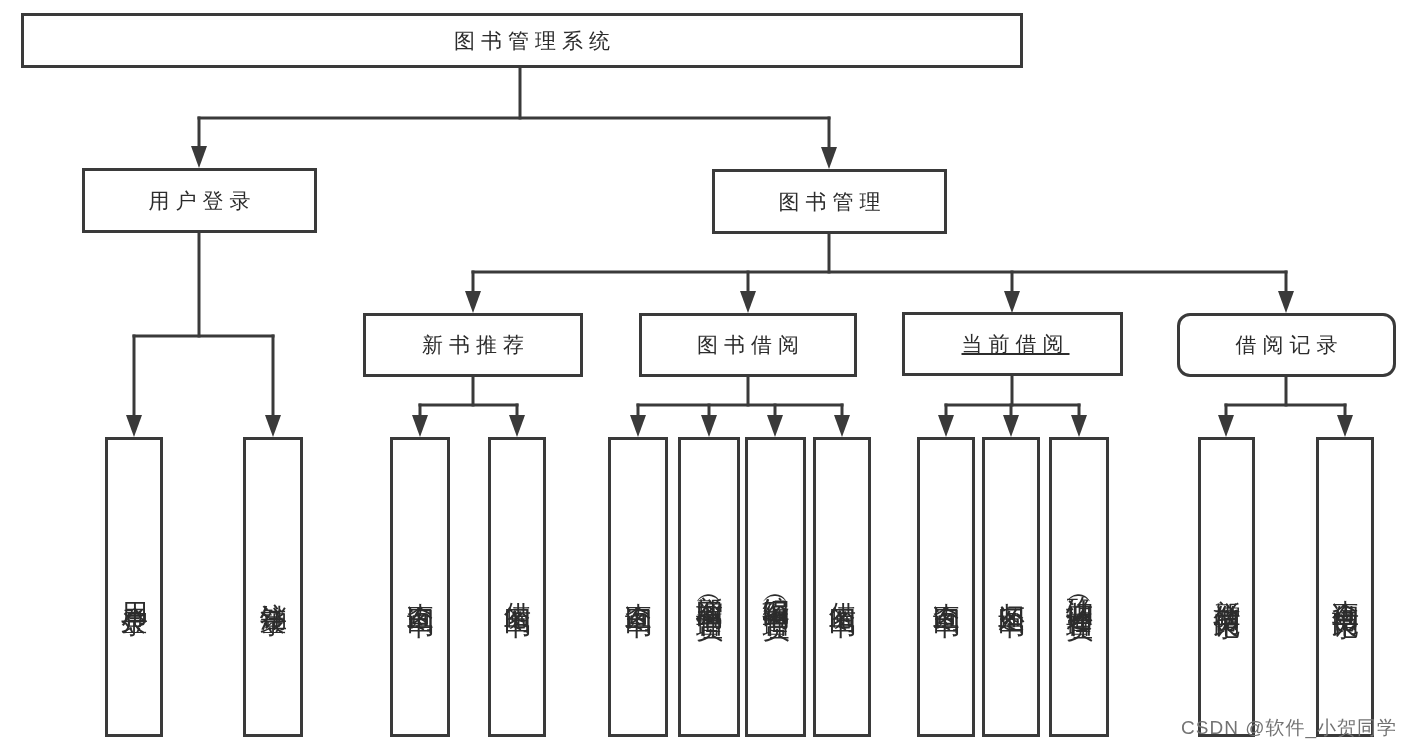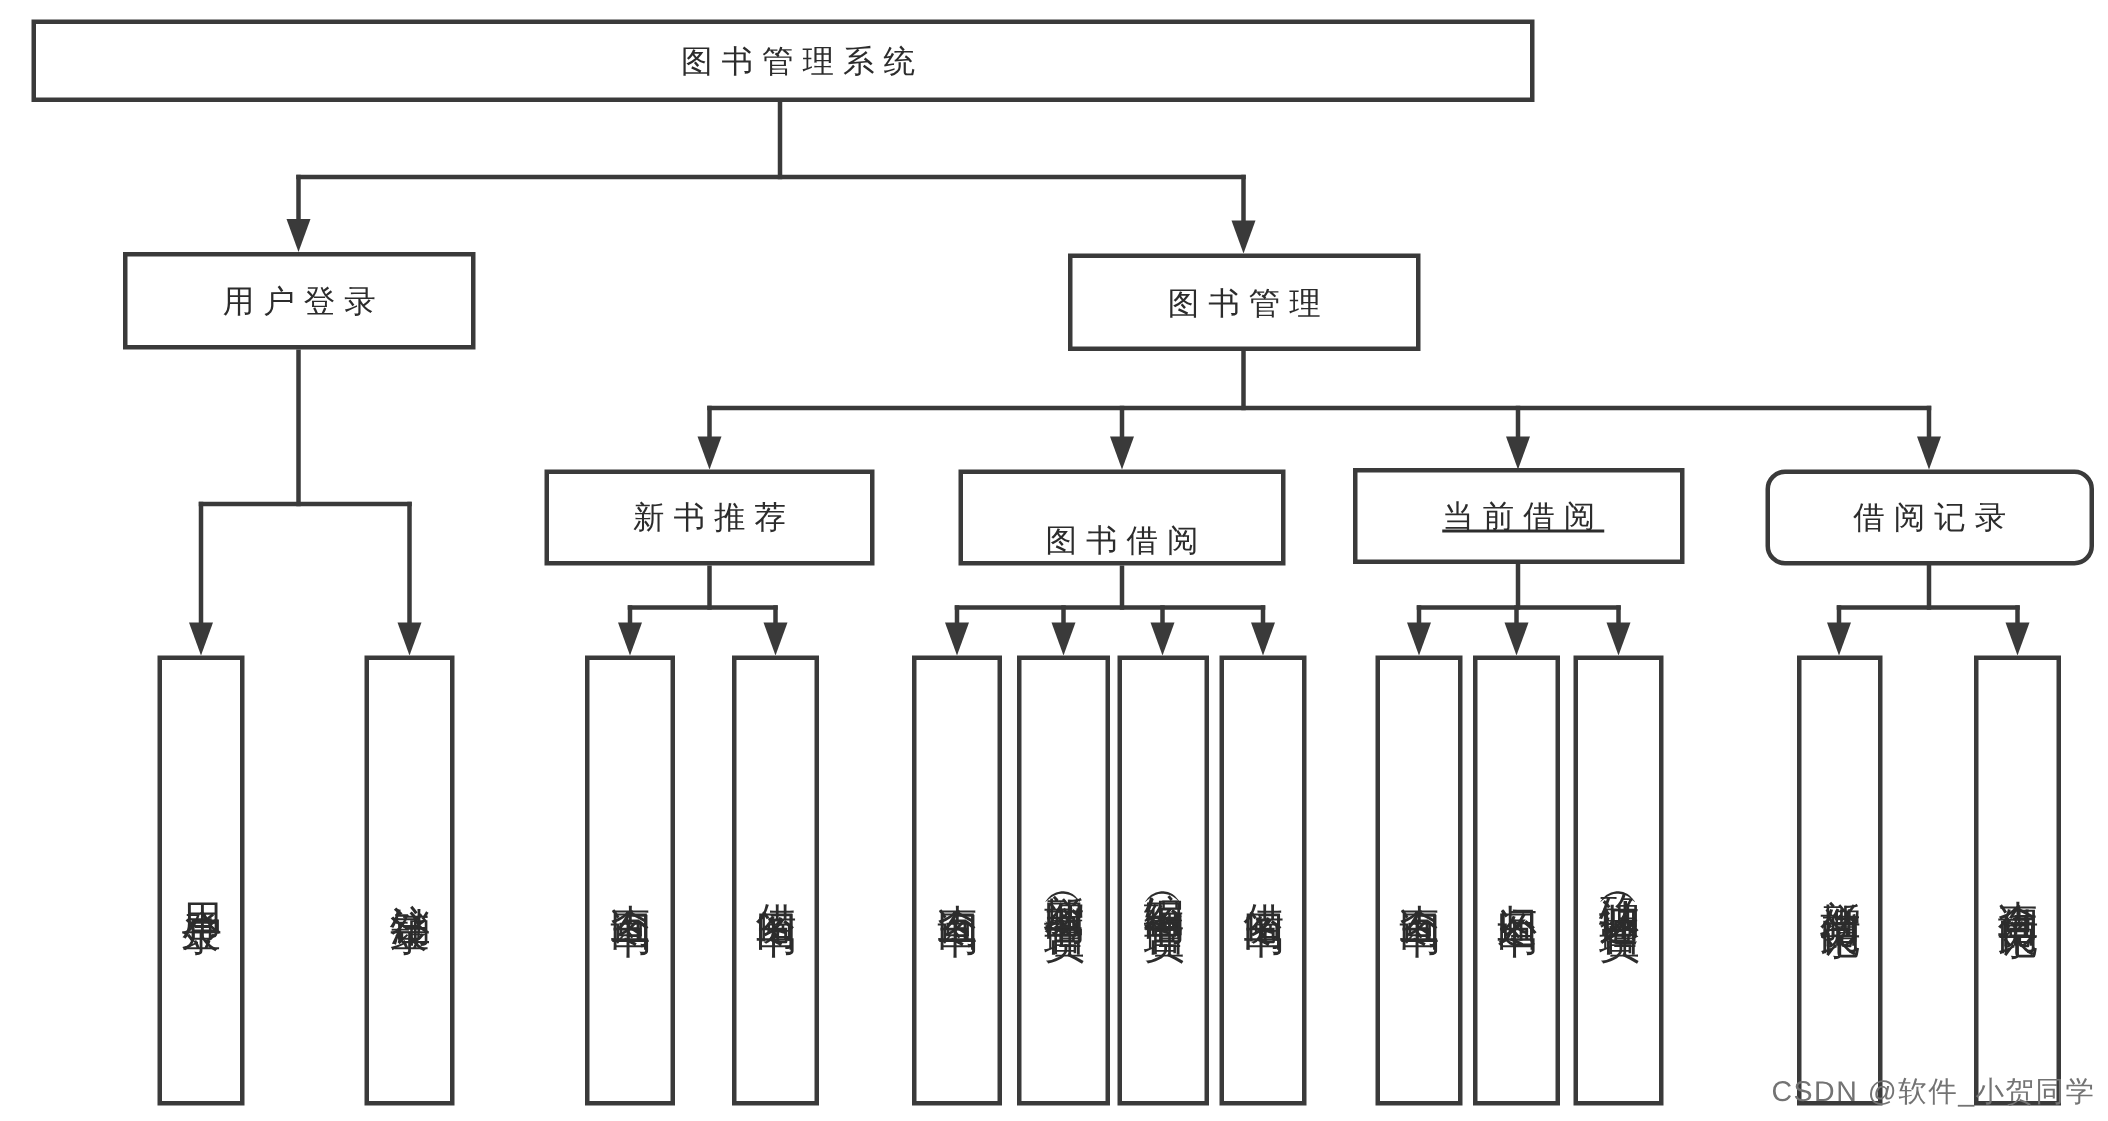--- a/index.html
+++ b/index.html
@@ -156,21 +156,21 @@
   <div class="box" style="left:82px; top:168px; width:235px; height:65px;">
     <span class="h-label">用户登录</span>
   </div>
   <div class="box" style="left:712px; top:169px; width:235px; height:65px;">
     <span class="h-label">图书管理</span>
   </div>
 
   <div class="box" style="left:363px; top:313px; width:220px; height:64px;">
     <span class="h-label">新书推荐</span>
   </div>
-  <div class="box" style="left:639px; top:313px; width:218px; height:64px;align-items:flex-end;">
+  <div class="box" style="left:639px; top:313px; width:218px; height:64px;">
     <span class="h-label">图书借阅</span>
   </div>
   <div class="box" style="left:902px; top:312px; width:221px; height:64px;text-decoration:underline;">
     <span class="h-label">当前借阅</span>
   </div>
   <div class="box" style="left:1177px; top:313px; width:219px; height:64px;border-radius:13px;">
     <span class="h-label">借阅记录</span>
   </div>
 
   <div class="box" style="left:105px; top:437px; width:58px; height:300px;">

